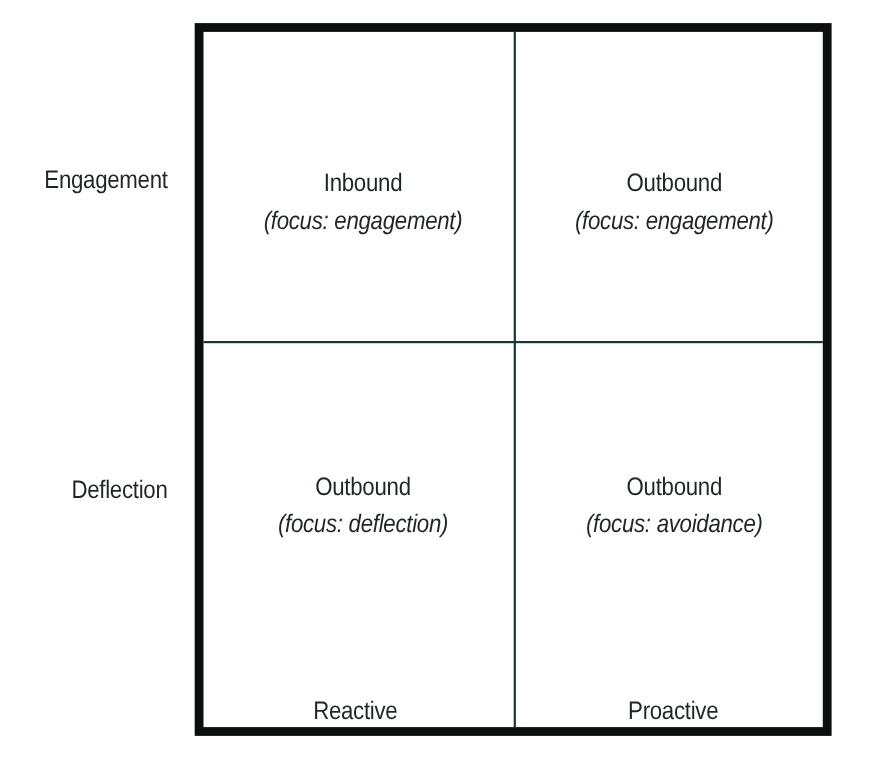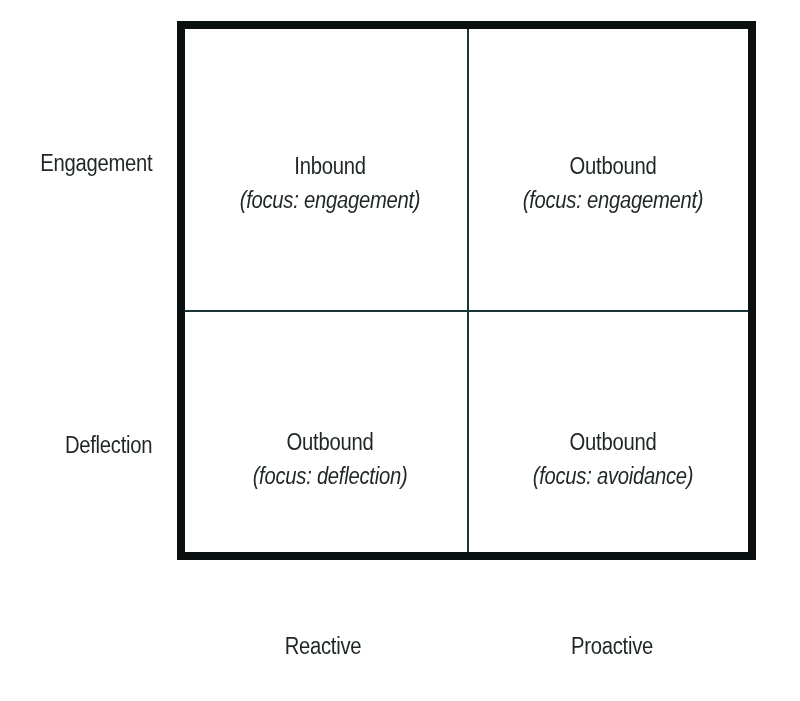--- a/index.html
+++ b/index.html
@@ -13,21 +13,21 @@
       position: relative;
       overflow: hidden;
       font-family: "Liberation Sans", "DejaVu Sans", sans-serif;
       color: #1f2626;
     }
     .matrix {
       position: absolute;
       left: 177px;
       top: 21px;
       width: 579px;
-      height: 539px;
+      height: 648px;
       box-sizing: border-box;
       border: 8px solid #0a0f0f;
       background: #ffffff;
     }
     .vline {
       position: absolute;
       left: 282px; 
       top: 0;
       width: 2px;
       height: 100%;

